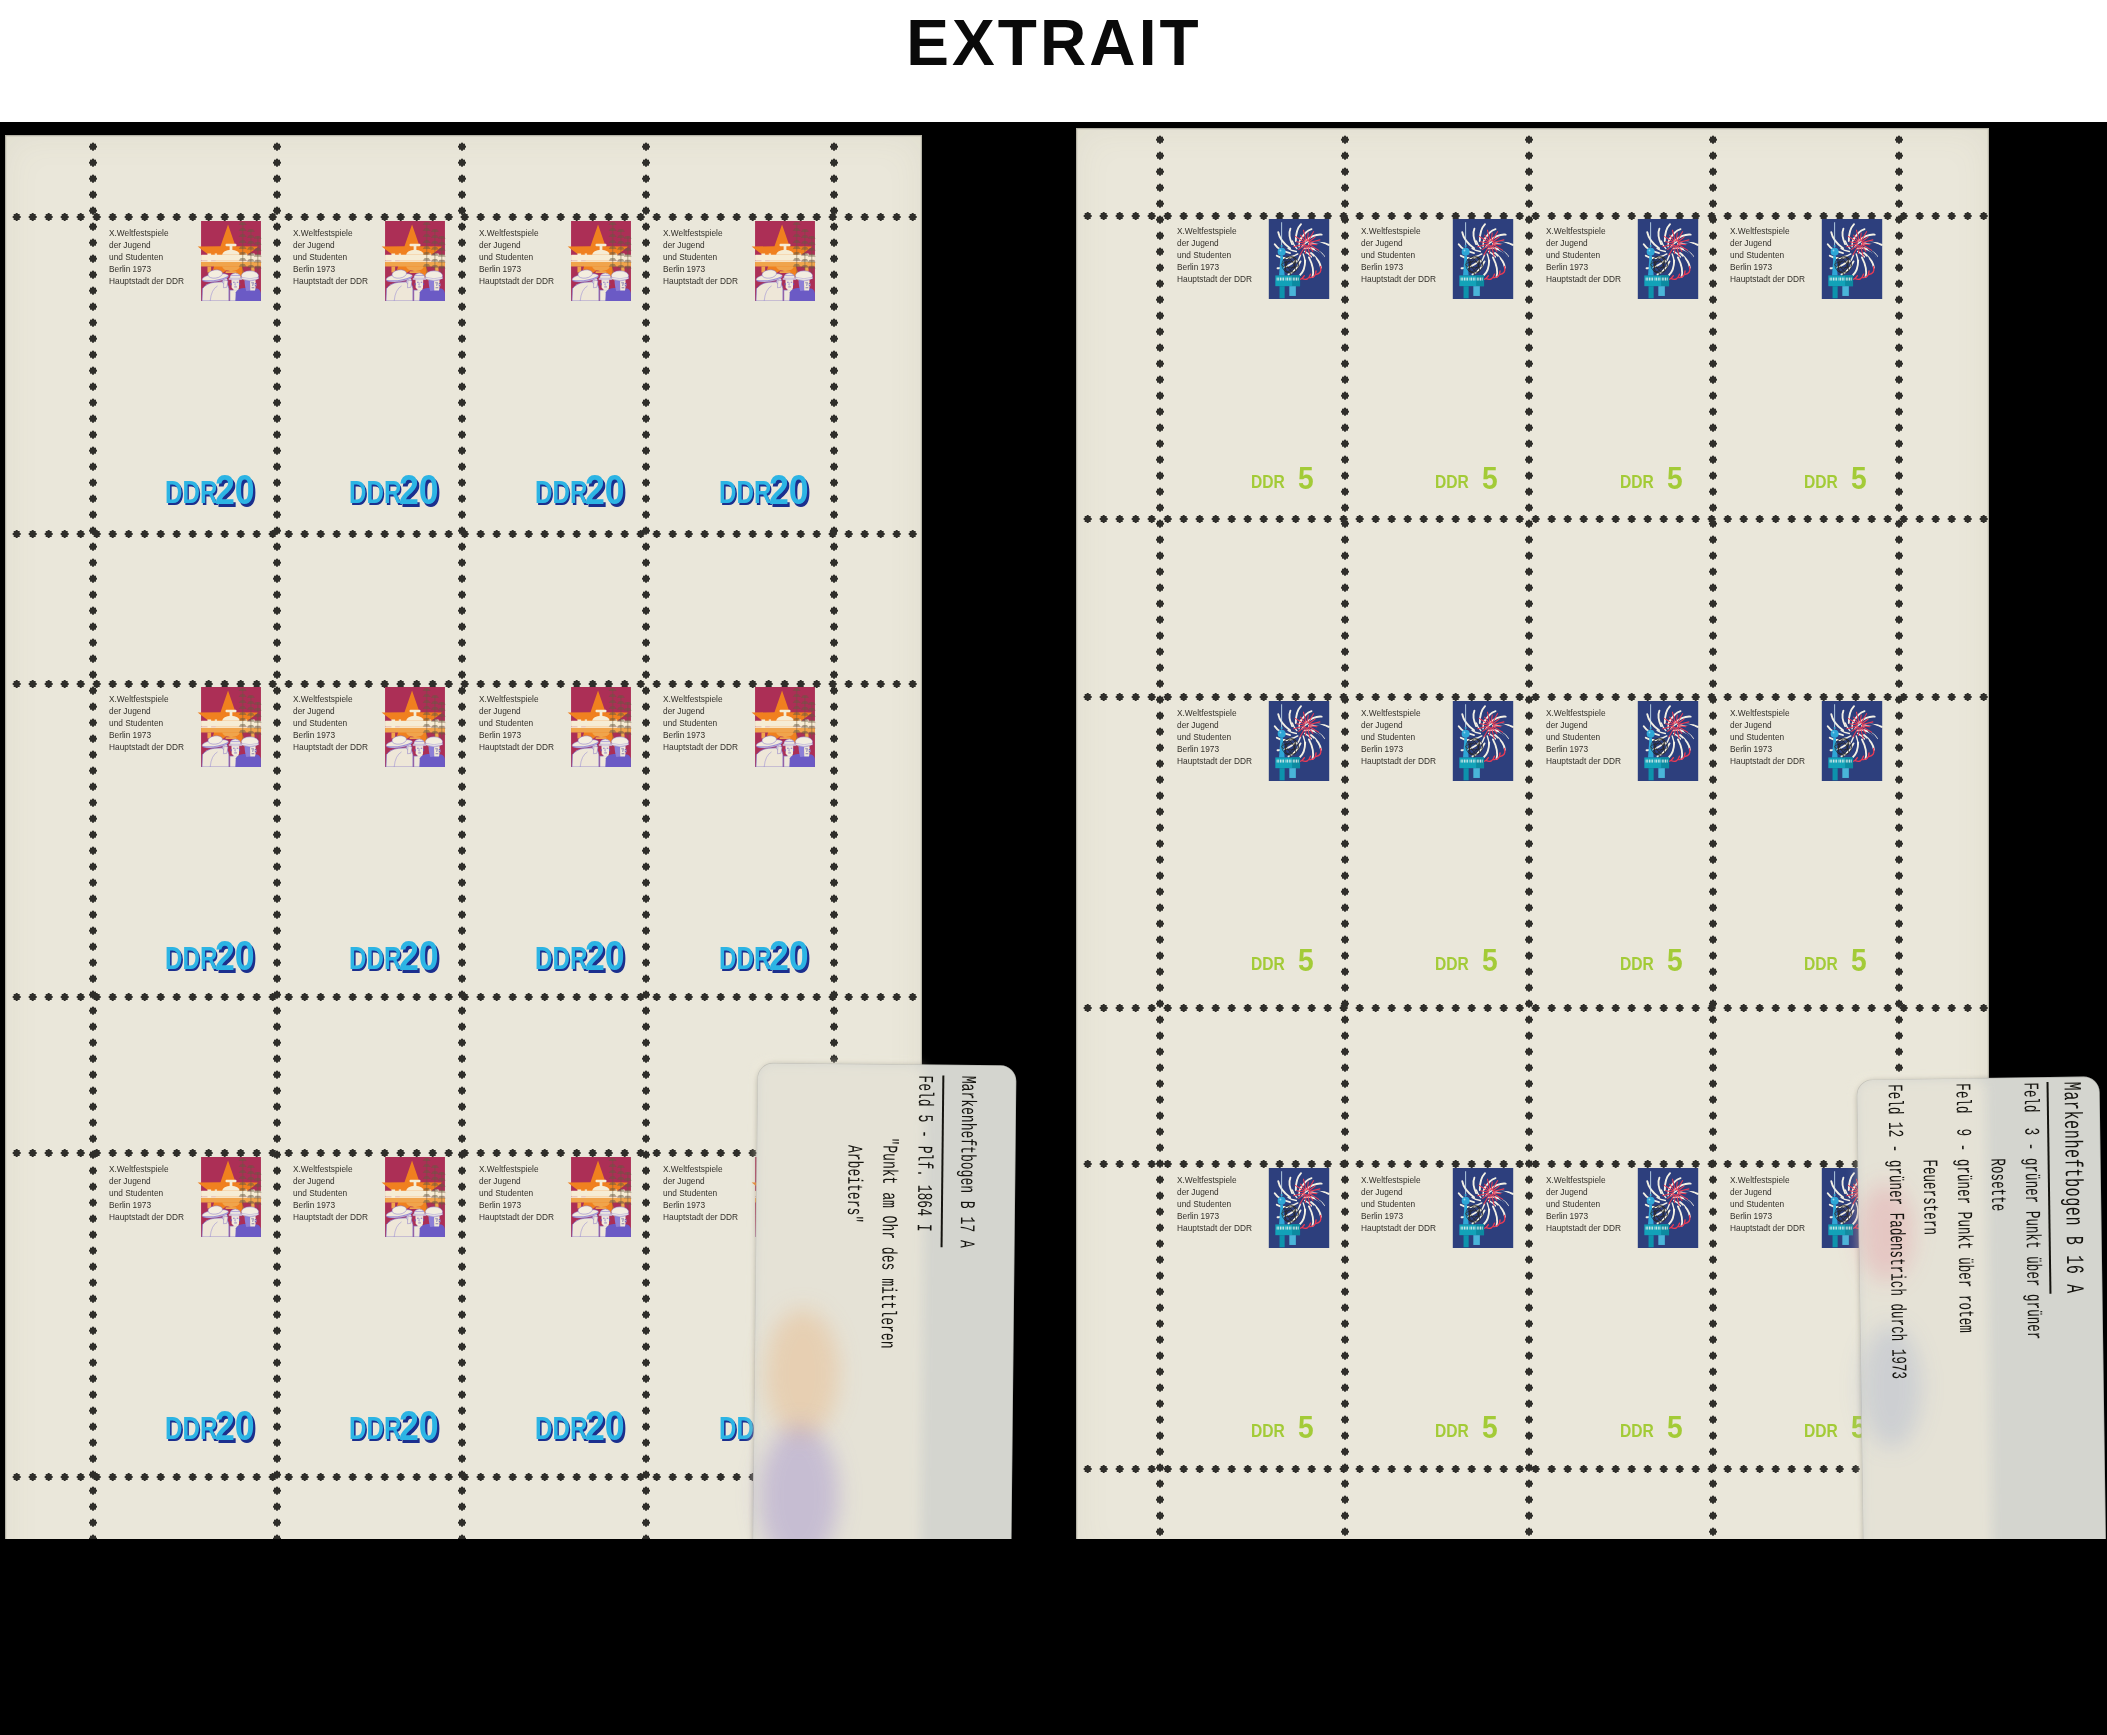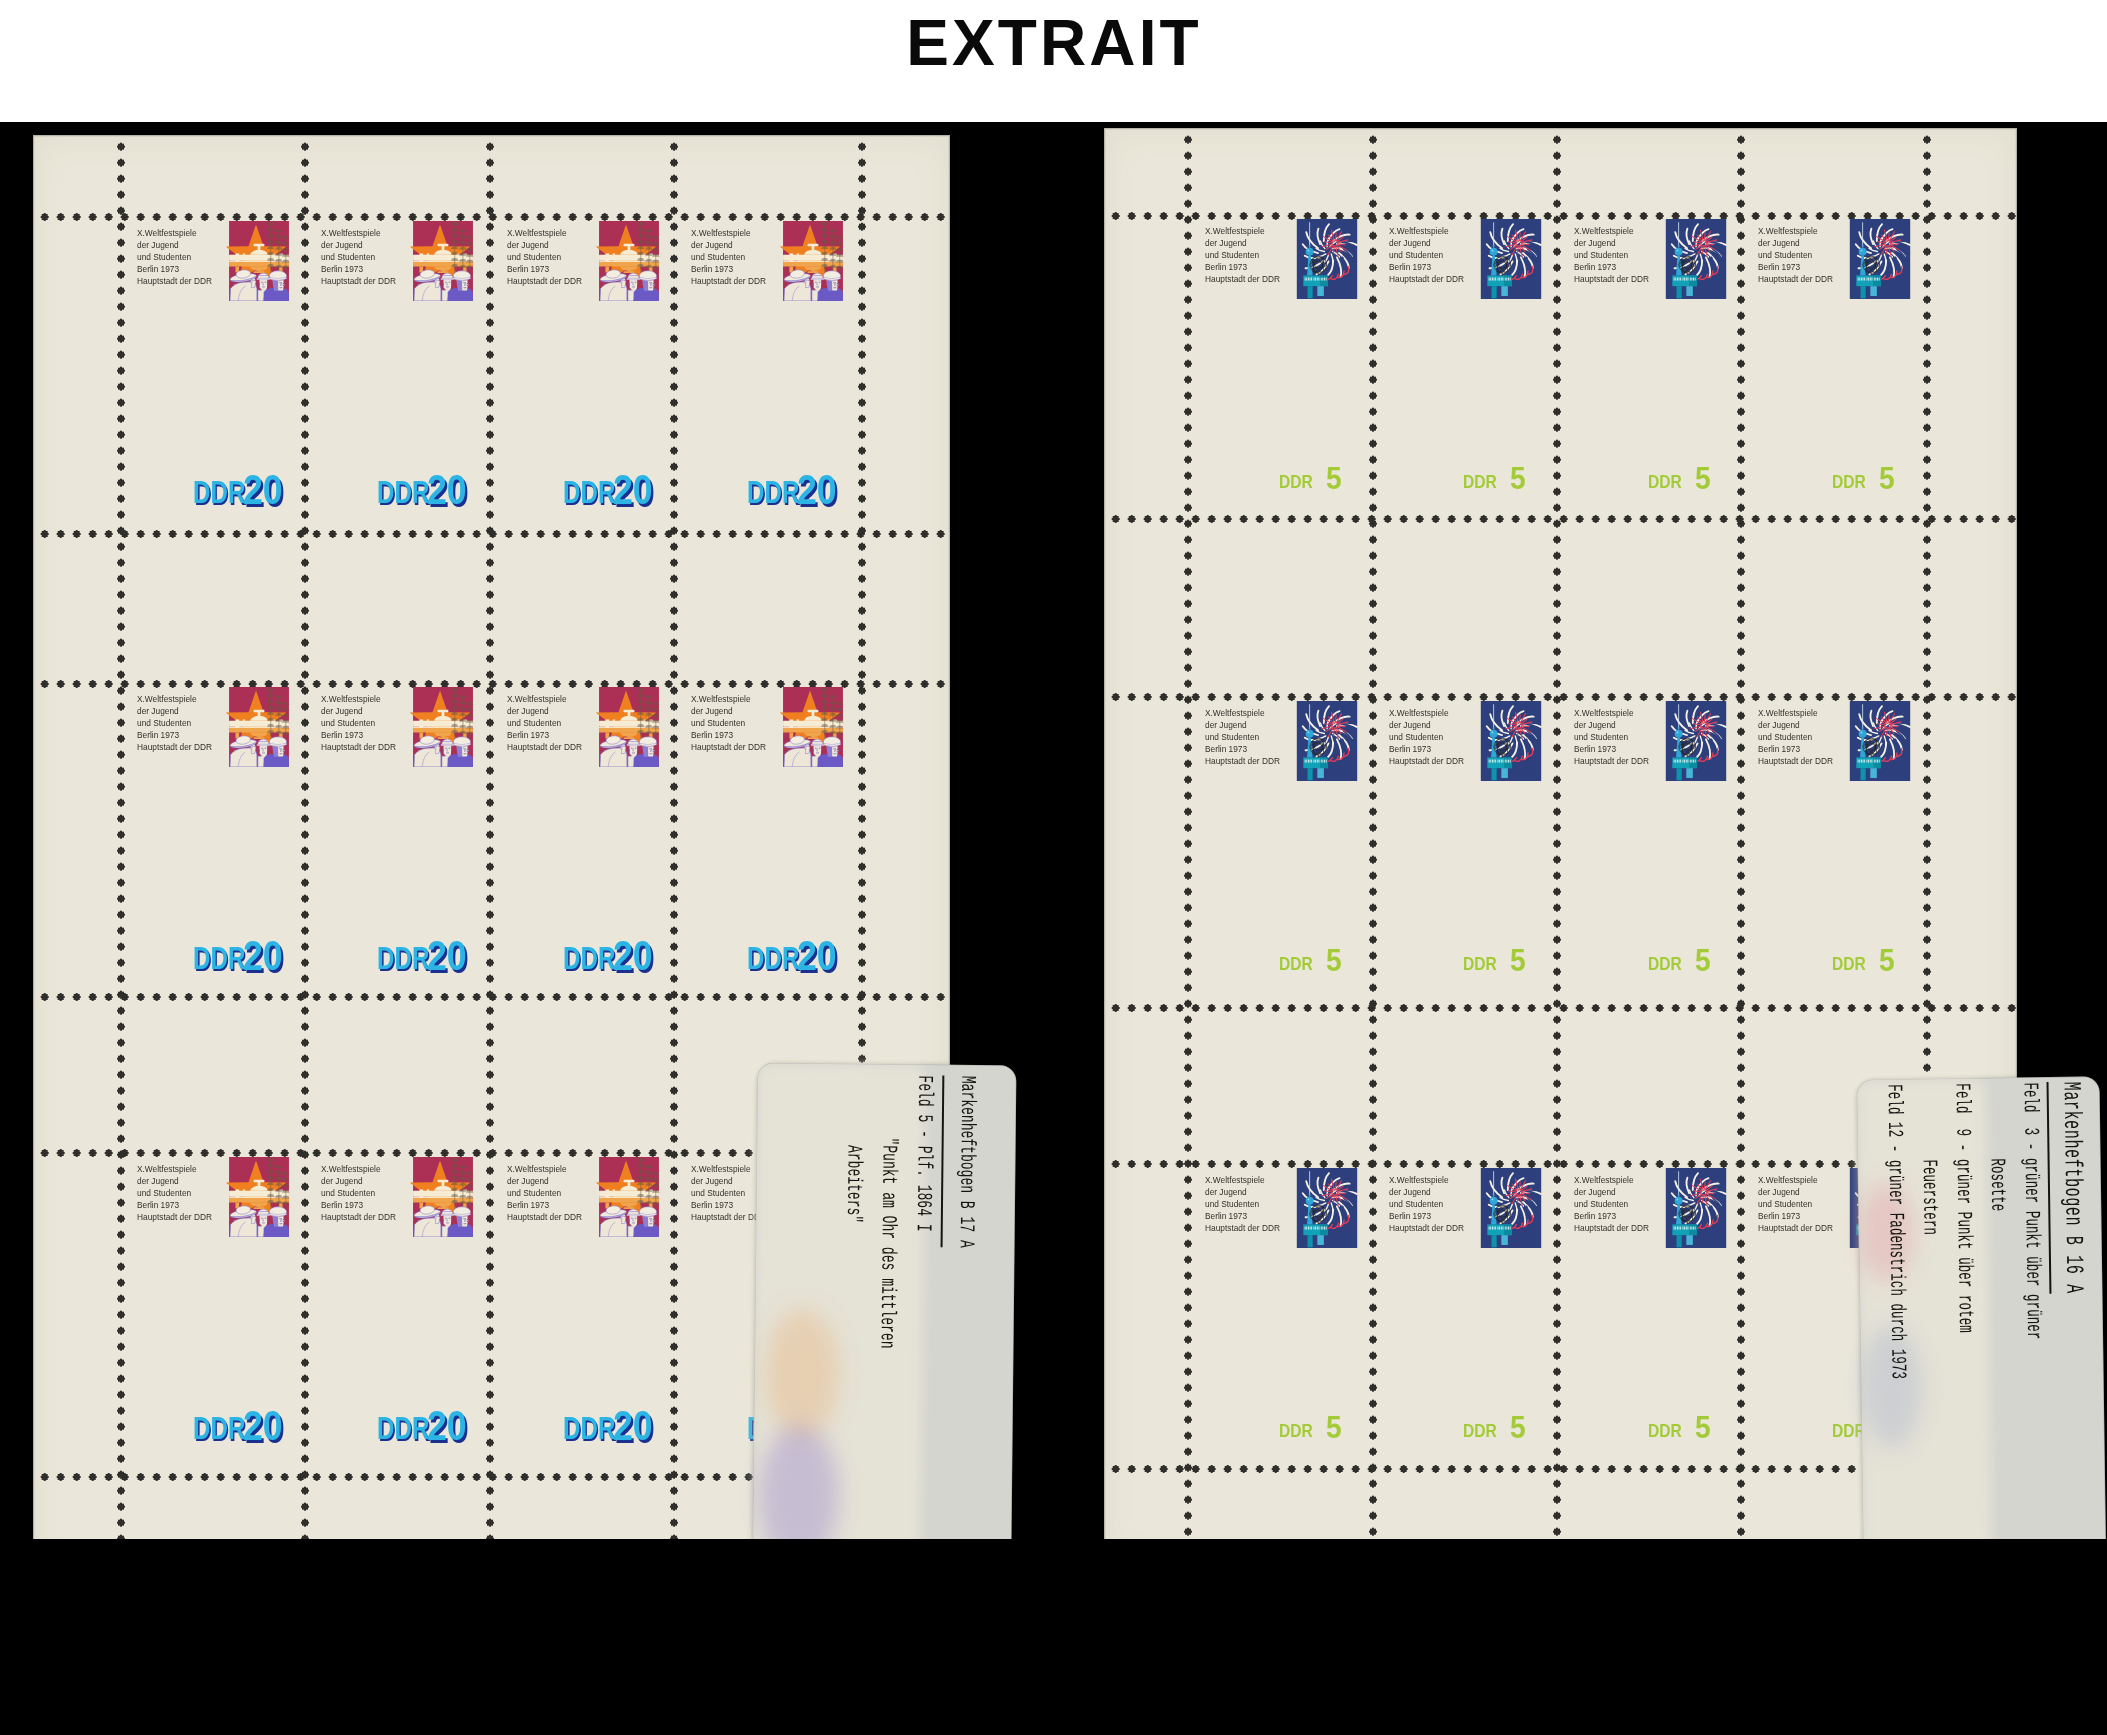--- a/index.html
+++ b/index.html
@@ -3,21 +3,21 @@
 <meta charset="utf-8">
 <style>
   html,body{margin:0;padding:0;background:#000;}
   .page{position:relative;width:2108px;height:1539px;background:#000;overflow:hidden;
         font-family:"Liberation Sans",sans-serif;padding-left:48px;}
   
   .header{position:absolute;left:0;top:0;width:2108px;height:122px;background:#ffffff;}
   .page-title{position:absolute;left:0;right:0;top:9.8px;margin:0;text-align:center;
         font:700 64px/1.05 "Liberation Sans",sans-serif;letter-spacing:3.1px;color:#0a0a0a;}
   
-  .sheet{position:absolute;background:#eae7da;box-shadow:inset 0 0 0 1.2px rgba(40,38,30,.25), inset 0 0 37px rgba(120,110,80,.08);margin-left:28px;}
+  .sheet{position:absolute;background:#eae7da;box-shadow:inset 0 0 0 1.2px rgba(40,38,30,.25), inset 0 0 37px rgba(120,110,80,.08);}
   .vline{position:absolute;top:0;bottom:0;width:8px;
         background-image:radial-gradient(circle 3.8px at 50% 50%,#2f2e2a 96%,rgba(0,0,0,0) 100%);
         background-size:8px 16px;background-repeat:repeat-y;background-position:center 3.7px;}
   .hline{position:absolute;left:0;right:0;height:8px;
         background-image:radial-gradient(circle 3.8px at 50% 50%,#2f2e2a 96%,rgba(0,0,0,0) 100%);
         background-size:16px 8px;background-repeat:repeat-x;background-position:3.7px center;}
   
   .stamp{position:absolute;width:184px;}
   .hdr{position:absolute;left:17px;top:9.8px;font:400 9.8px/12px "Liberation Sans",sans-serif;
        color:#33302a;transform:scaleX(.85);transform-origin:0 0;white-space:nowrap;}

